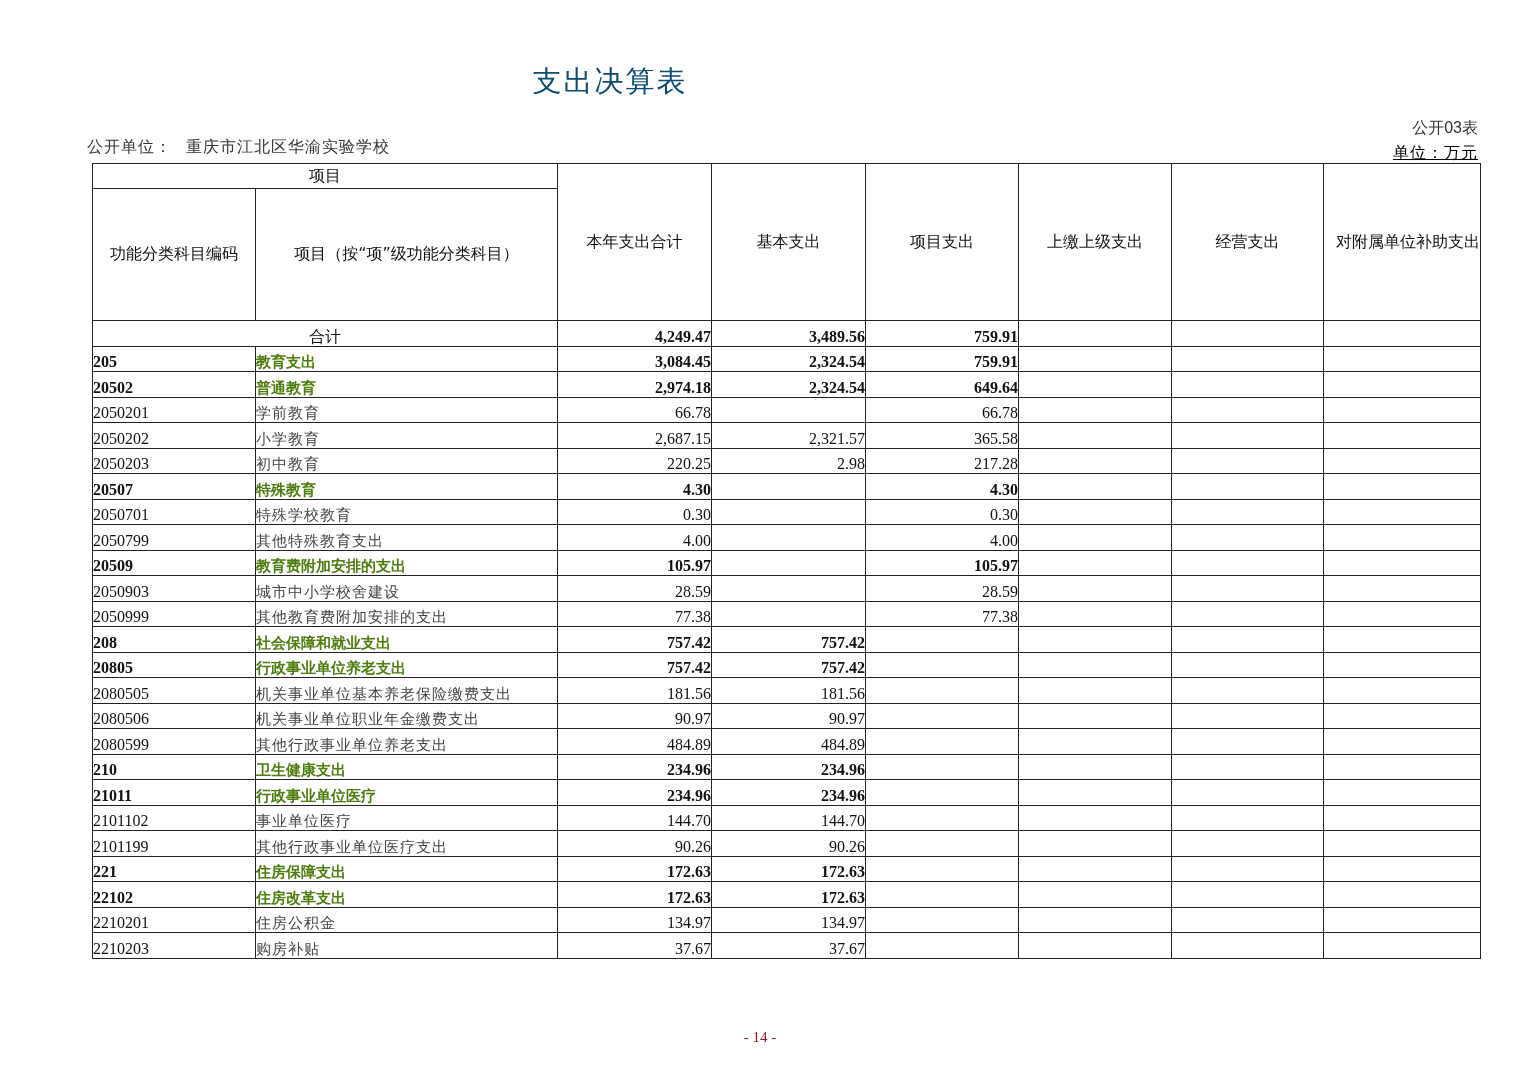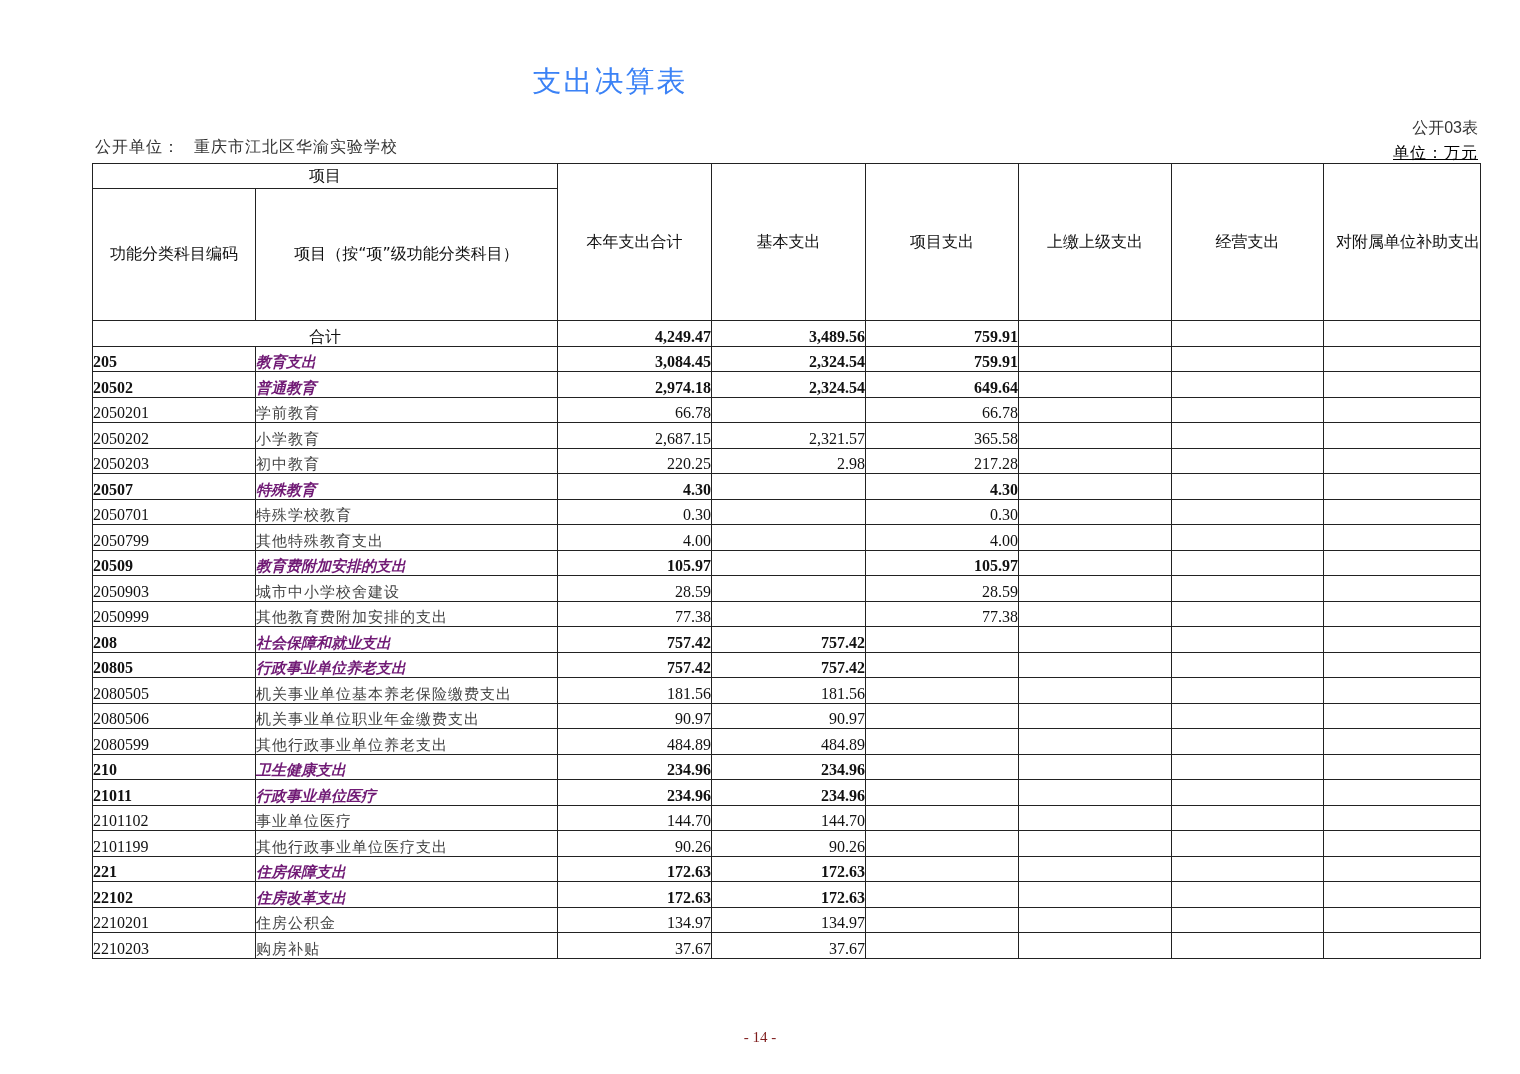--- a/index.html
+++ b/index.html
@@ -3,24 +3,24 @@
 <meta charset="utf-8">
 <style>
   html, body { margin: 0; padding: 0; background: #ffffff; }
   body {
     width: 1520px; height: 1074px; position: relative; overflow: hidden;
     font-family: "Liberation Serif", "DejaVu Serif", serif; color: #111;
   }
   .title {
     position: absolute; left: 0; width: 1220px; top: 62px;
     text-align: center; font-size: 29px; letter-spacing: 2px;
-    font-family: "DejaVu Sans", sans-serif; font-weight: normal; color: #3b82f6;
+    font-family: "DejaVu Sans", sans-serif; font-weight: normal; color: #0c4a6e;
   }
   .unit-left {
-    position: absolute; left: 95px; top: 137px; font-size: 16px; color: #333;
+    position: absolute; left: 87px; top: 137px; font-size: 16px; color: #333;
     font-family: Liberation Mono, monospace; letter-spacing: 1px;
   }
   .unit-left .unit-name { margin-left: 14px; }
   .table-no {
     position: absolute; right: 42px; top: 118px; font-size: 16px; color: #333;
     font-family: Liberation Sans, sans-serif; text-align: right;
   }
   .unit-right {
     position: absolute; right: 42px; top: 143px; font-size: 16px; color: #000000;
     font-family: "DejaVu Sans", sans-serif; text-align: right; letter-spacing: 1px; text-decoration: underline;
@@ -37,21 +37,21 @@
     color: #111; text-align: center; vertical-align: middle;
   }
   th.wrap { white-space: normal; line-height: 30px; padding: 0 4px; text-align: right; }
   tr.head-top th { height: 24px; }
   tr.head-main th { height: 131px; }
   tbody td { height: 24.5px; font-size: 16px; vertical-align: bottom; line-height: 18px; }
   td.code { padding-left: 1px; font-family: "Liberation Serif", serif; }
   td.name { padding-left: 2px; font-family: "DejaVu Sans", sans-serif; font-size: 15px; color: #444; letter-spacing: 1px; }
   td.num { text-align: right; padding-right: 10px; font-family: "Liberation Serif", serif; }
   tr.bold td.code, tr.bold td.num { font-weight: bold; }
-  tr.bold td.name { font-weight: bold; color: #701a75; letter-spacing: 0; font-style: italic; }
+  tr.bold td.name { font-weight: bold; color: #4d7c0f; letter-spacing: 0; }
   tr.total td.label { text-align: center; font-family: "DejaVu Sans", sans-serif; font-size: 16px; }
   .notes {
     position: absolute; left: 95px; top: 962px; font-size: 16px; color: #333;
     font-family: "DejaVu Sans", sans-serif; letter-spacing: 1px;
   }
   .notes .n2 { margin-top: 10px; padding-left: 53px; }
   .page-no {
     position: absolute; left: 0; width: 1520px; top: 1029px; text-align: center;
     font-size: 15px; color: #7f1d1d; font-family: "Liberation Serif", serif;
   }

